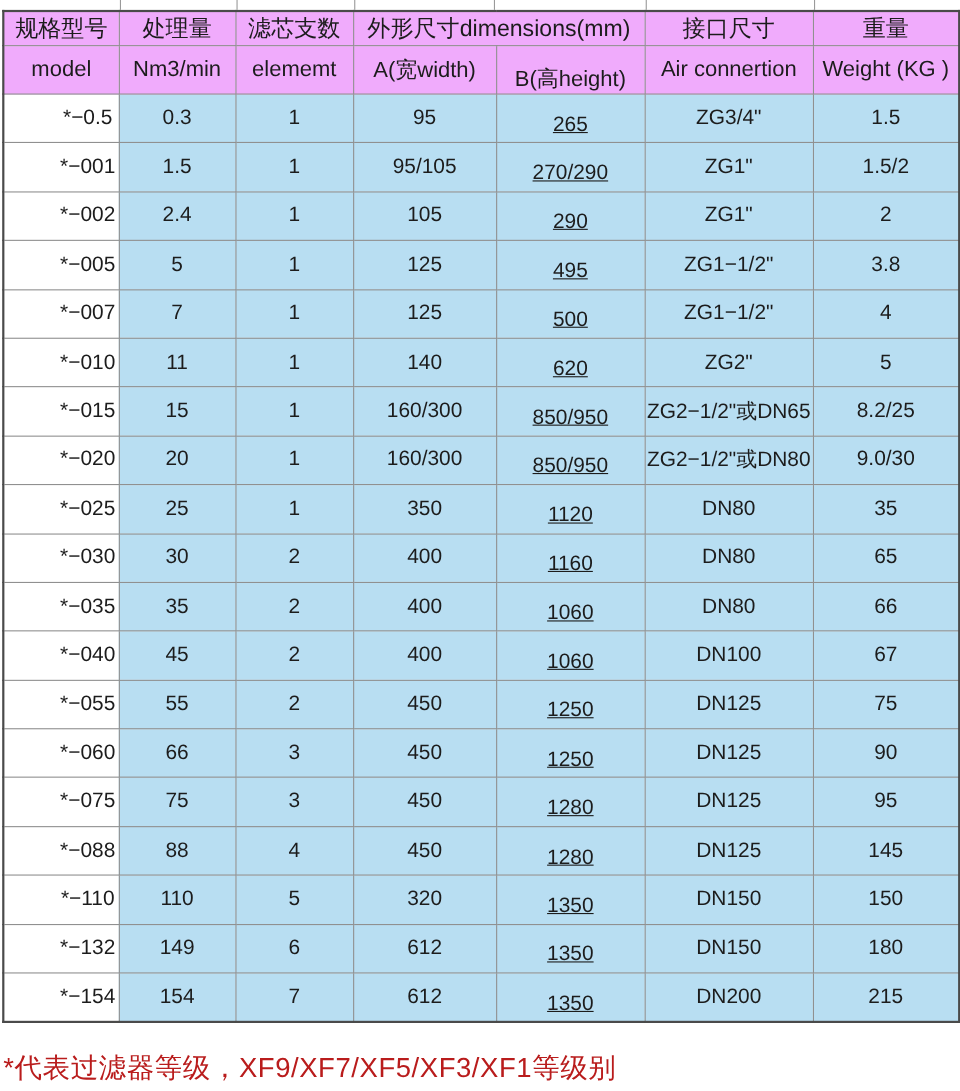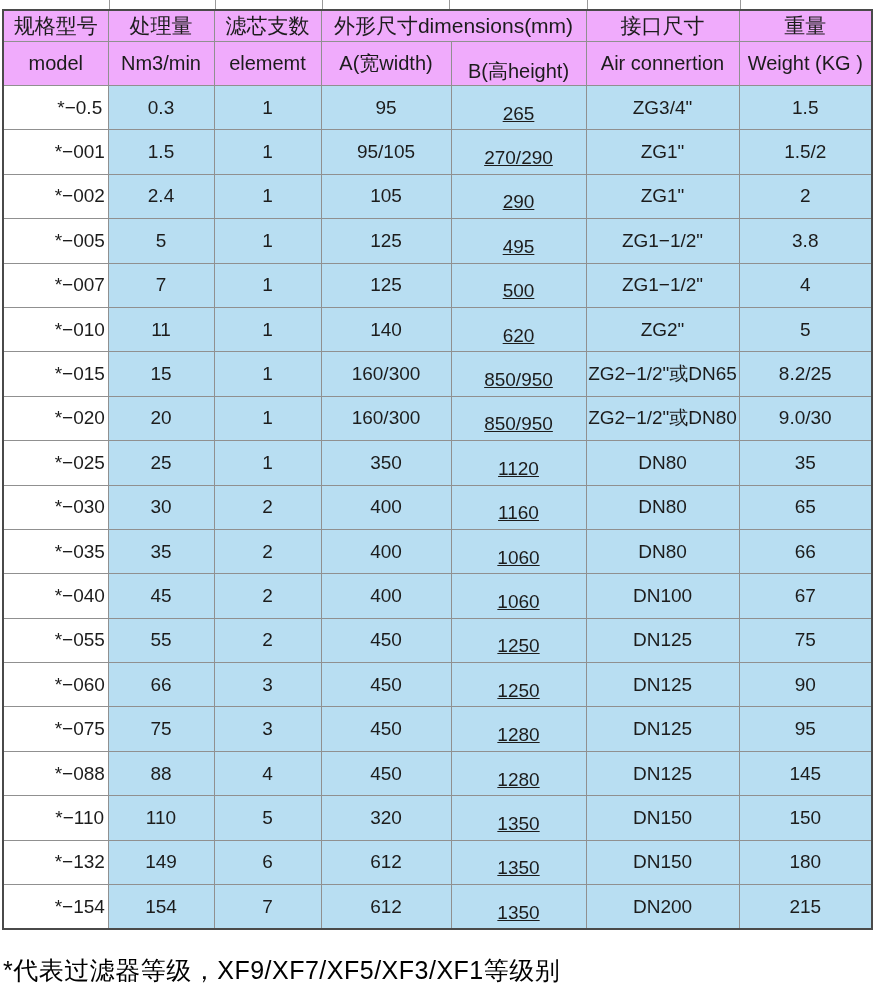--- a/index.html
+++ b/index.html
@@ -38,21 +38,21 @@
   thead tr.hdr-en th{height:26px;font-size:20px;text-align:center;}
   tbody td{height:31.4px;font-size:19px;background:var(--highlight);}
   tbody td.col-model{background:#ffffff;padding-left:48px;}
   
   td.col-b{padding-top:12px;text-decoration:underline;}
   th.hdr-b{padding-top:16px;margin-left:36px;}
   td.col-conn{font-size:19px;}
 
   .footnote{
     position:absolute;left:3px;top:954px;width:866px;
-    font-size:25px;color:#000000;text-align:left;
+    font-size:25px;color:#b91c1c;text-align:left;
     letter-spacing:0.5px;
   }
 </style>
 </head>
 <body>
 
 <div class="page">
 
   <div class="tick" style="left:109px"></div>
   <div class="tick" style="left:215px"></div>

